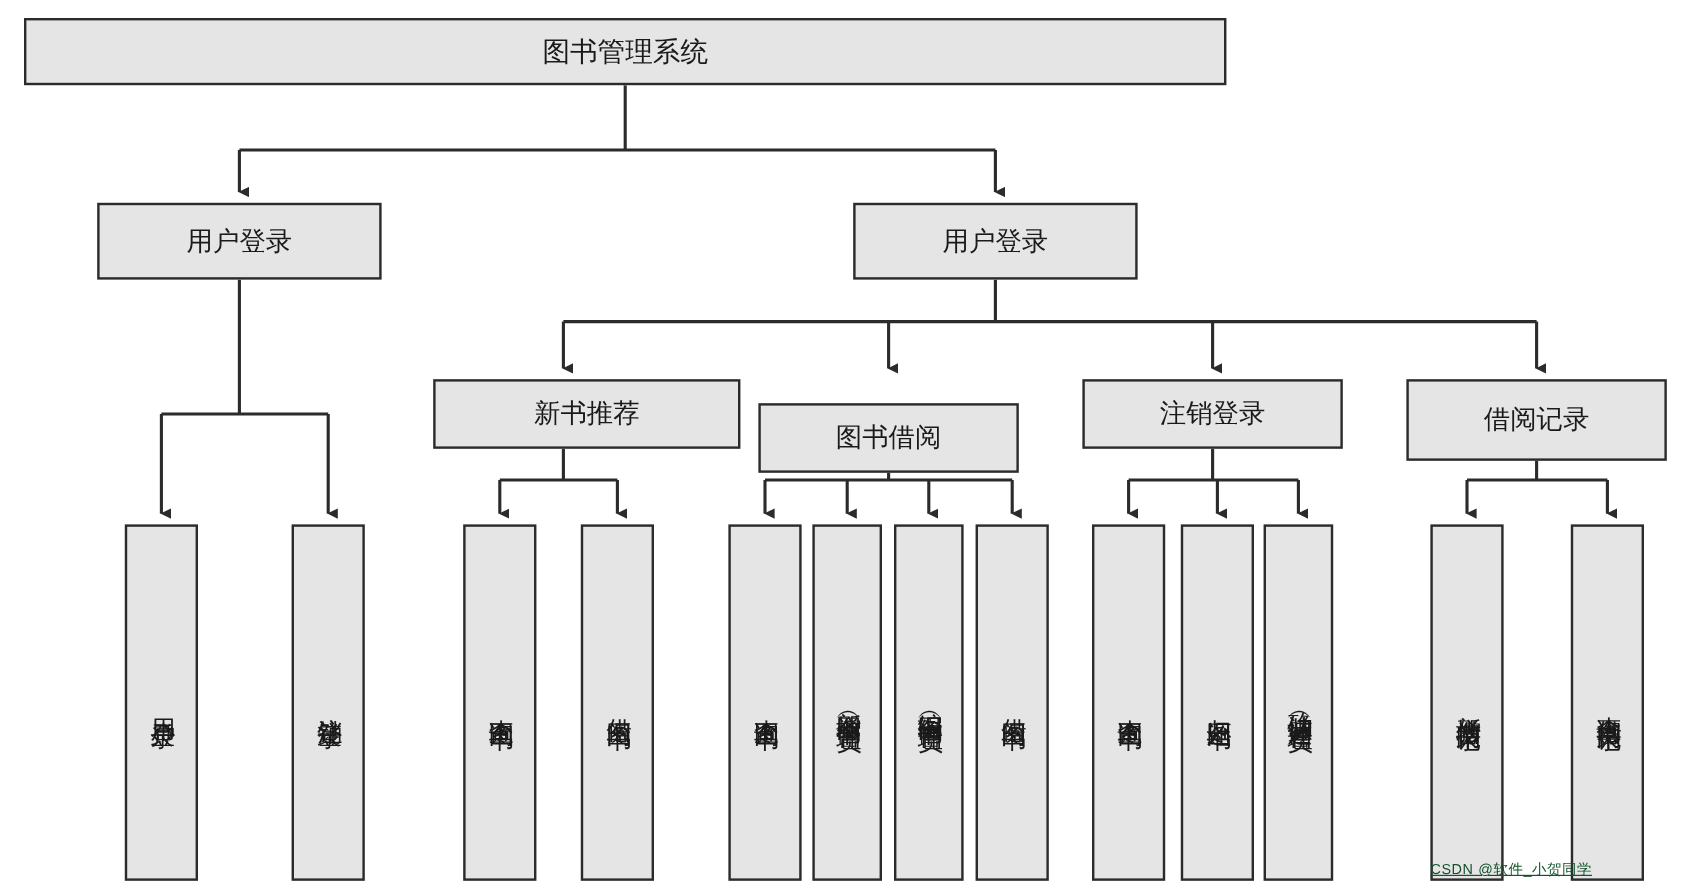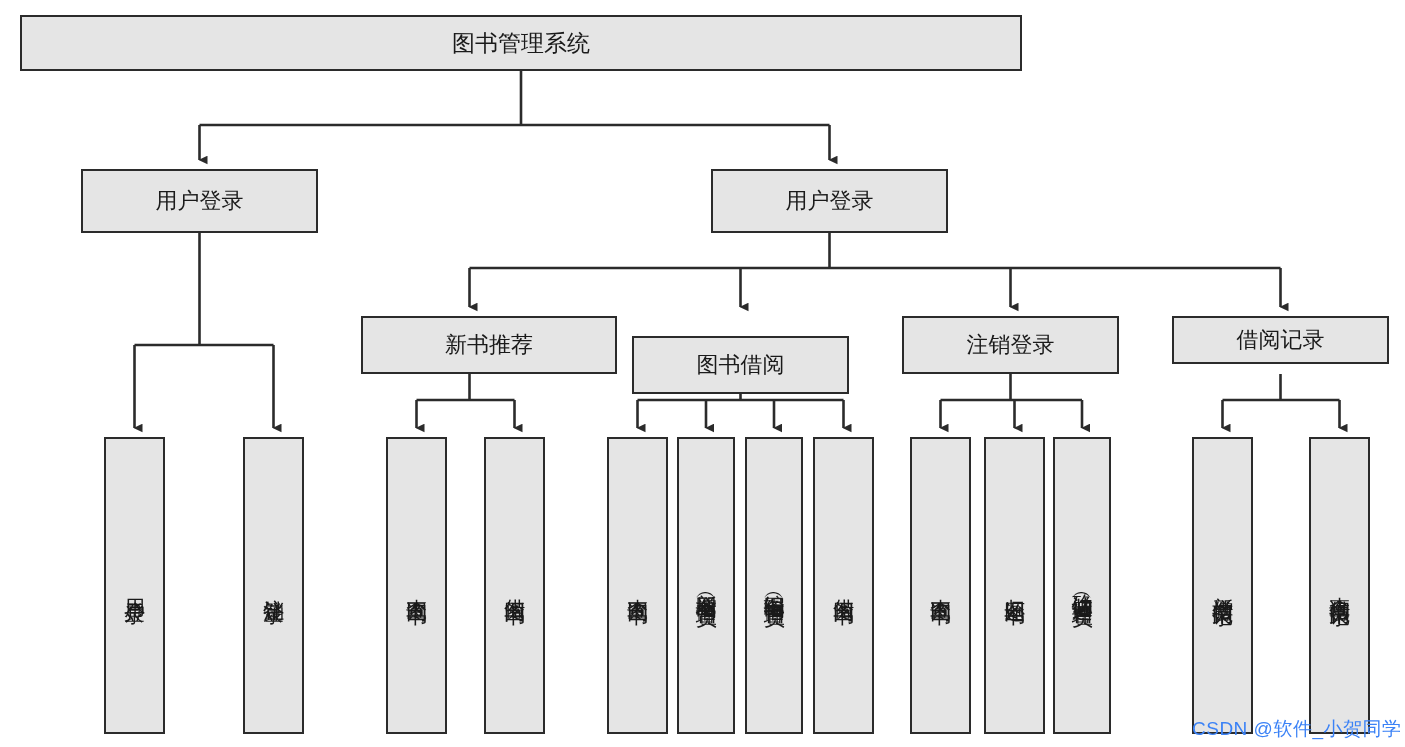--- a/index.html
+++ b/index.html
@@ -44,24 +44,25 @@
   }
   .node.leaf .vtext {
     writing-mode: vertical-rl;
     text-orientation: upright;
     letter-spacing: 2px;
     white-space: nowrap;
     display: block;
   }
   .watermark {
     position: absolute;
-    font-size: 19px;
-    color: #3b82f6;
+    font-size: 12px;
+    color: #14532d;
     white-space: nowrap;
     letter-spacing: 0.5px;
+    text-decoration: underline;
   }
 </style>
 </head>
 <body>
 
 <div id="canvas">
 
   <svg id="wires" viewBox="0 0 1405 747" xmlns="http://www.w3.org/2000/svg">
     <defs>
       <marker id="arrowhead" markerWidth="9" markerHeight="9" refX="4.5" refY="8" orient="auto" markerUnits="userSpaceOnUse">
@@ -118,21 +119,21 @@
 
   <div class="node lvl3" style="left: 361px; top: 316px; width: 256px; height: 58px;">
     <span>新书推荐</span>
   </div>
   <div class="node lvl3" style="left: 632px; top: 316px; width: 217px; height: 58px; margin-top: 20px;">
     <span>图书借阅</span>
   </div>
   <div class="node lvl3" style="left: 902px; top: 316px; width: 217px; height: 58px;">
     <span>注销登录</span>
   </div>
-  <div class="node lvl3" style="left: 1172px; top: 316px; width: 217px; height: 48px;">
+  <div class="node lvl3" style="left: 1172px; top: 316px; width: 217px; height: 68px;">
     <span>借阅记录</span>
   </div>
 
   <div class="node leaf" style="left: 104px; top: 437px; width: 61px; height: 297px;">
     <span class="vtext">用户登录</span>
   </div>
   <div class="node leaf" style="left: 243px; top: 437px; width: 61px; height: 297px;">
     <span class="vtext">注销登录</span>
   </div>
   <div class="node leaf" style="left: 386px; top: 437px; width: 61px; height: 297px;">

